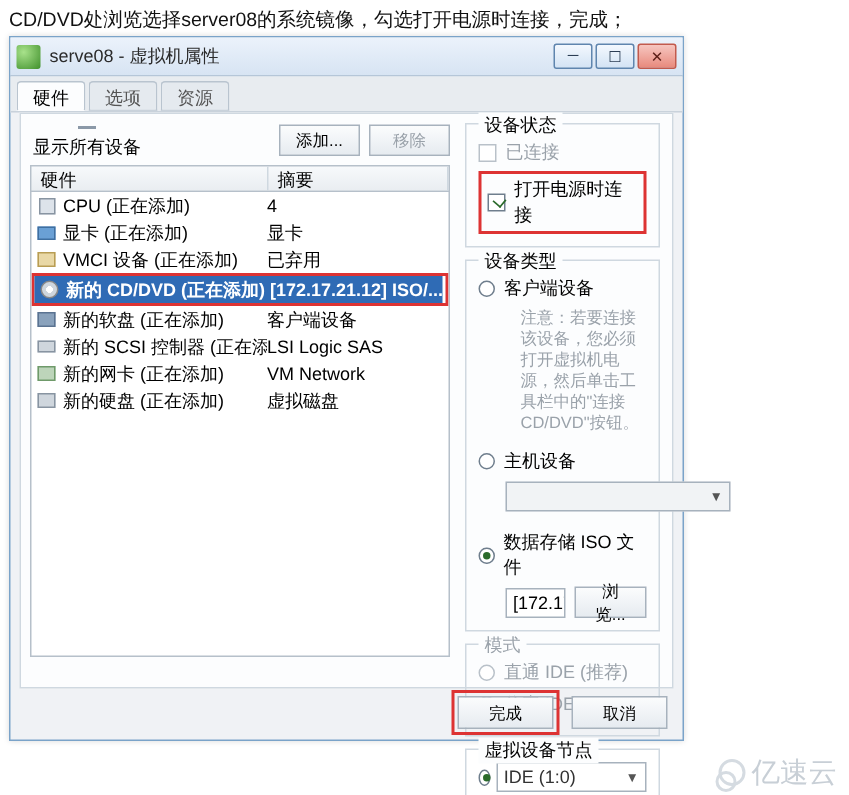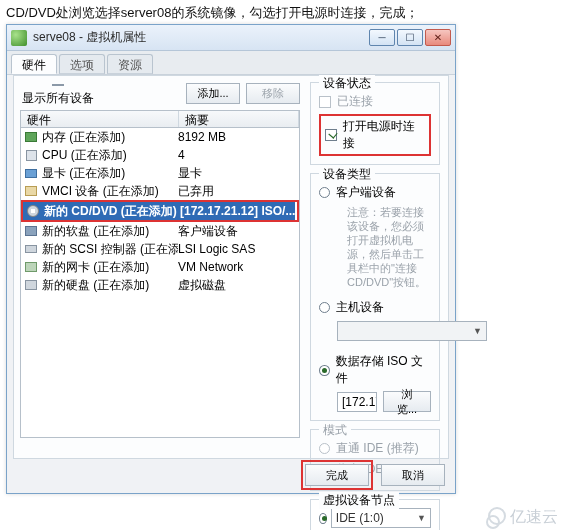--- a/index.html
+++ b/index.html
@@ -45,21 +45,21 @@
   .radio.disabled, .chkbox.disabled { border-color: #b9c1c9; }
   .hint { font-size: 11px; margin: 4px 0 2px 28px; line-height: 14px; }
   .sel { display: inline-flex; align-items: center; }
   .select { height: 20px; border: 1px solid #a7b2bd; background: #fff; width: 150px; display: inline-flex; align-items: center; justify-content: space-between; padding: 0 4px; color: #333; }
   .select.disabled { background: #f1f3f5; color: #aeb6be; }
   .select .chev { font-size: 9px; color: #555; }
   .txt { height: 20px; border: 1px solid #a7b2bd; background: #fff; padding: 2px 4px; width: 178px; display: inline-flex; align-items: center; white-space: nowrap; overflow: hidden; }
   .isoRow { display: flex; align-items: center; gap: 6px; margin-left: 18px; margin-top: 4px; }
   .footer { position: absolute; bottom: 4px; right: 10px; height: 28px; display: flex; gap: 8px; align-items: center; padding-left: 24px; }
   .footer .btn { min-width: 64px; height: 22px; }
-  .watermark { position: absolute; right: 8px; bottom: 2px; display: flex; align-items: flex-start; gap: 4px; color: #c8cfd6; font-size: 16px; }
+  .watermark { position: absolute; right: 8px; bottom: 2px; display: flex; align-items: center; gap: 4px; color: #c8cfd6; font-size: 19px; }
   .watermark .circ { width: 18px; height: 18px; border: 2px solid #d5dbe1; border-radius: 50%; position: relative; }
   .watermark .circ::after { content: ""; width: 10px; height: 10px; border: 2px solid #d5dbe1; border-radius: 50%; position: absolute; left: -4px; top: 6px; }
   
   .i-mem { width:12px;height:10px;background:#5fa55a;border:1px solid #3a7a36; }
   .i-cpu { width:11px;height:11px;background:#dde3ea;border:1px solid #8894a1; }
   .i-vid { width:12px;height:9px;background:#6aa0d5;border:1px solid #3f6fa0; }
   .i-vmci{ width:12px;height:10px;background:#e9d8a6;border:1px solid #b89d54; }
   .i-cd  { width:12px;height:12px;border:1px solid #888;border-radius:50%;background:radial-gradient(circle,#fff 30%,#cfd6dd 31%); }
   .i-fd  { width:12px;height:10px;background:#8aa2bc;border:1px solid #5b7391; }
   .i-scsi{ width:12px;height:8px;background:#cfd6dd;border:1px solid #8894a1; }
@@ -103,27 +103,20 @@
         </div>
       </div>
 
       <div class="listhdr">
         <div class="col1">硬件</div>
         <div class="col2">摘要</div>
       </div>
       <div class="list">
         <div class="row">
           <span class="ic">
-              <span class="i-mem"></span>
-            </span>
-          <span class="nm">内存 (正在添加)</span>
-          <span class="sm">8192 MB</span>
-        </div>
-        <div class="row">
-          <span class="ic">
               <span class="i-cpu"></span>
             </span>
           <span class="nm">CPU (正在添加)</span>
           <span class="sm">4</span>
         </div>
         <div class="row">
           <span class="ic">
               <span class="i-vid"></span>
             </span>
           <span class="nm">显卡 (正在添加)</span>

